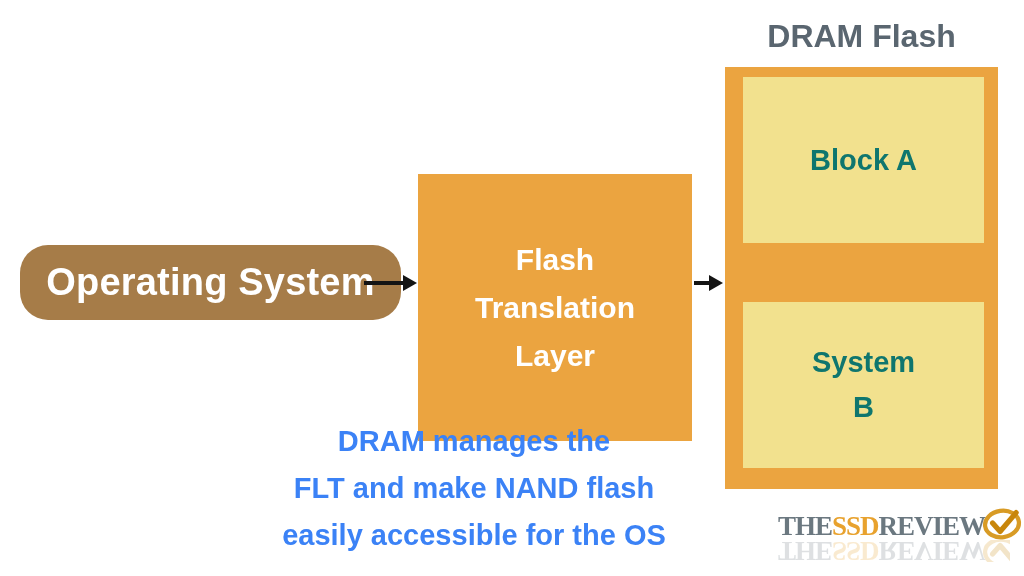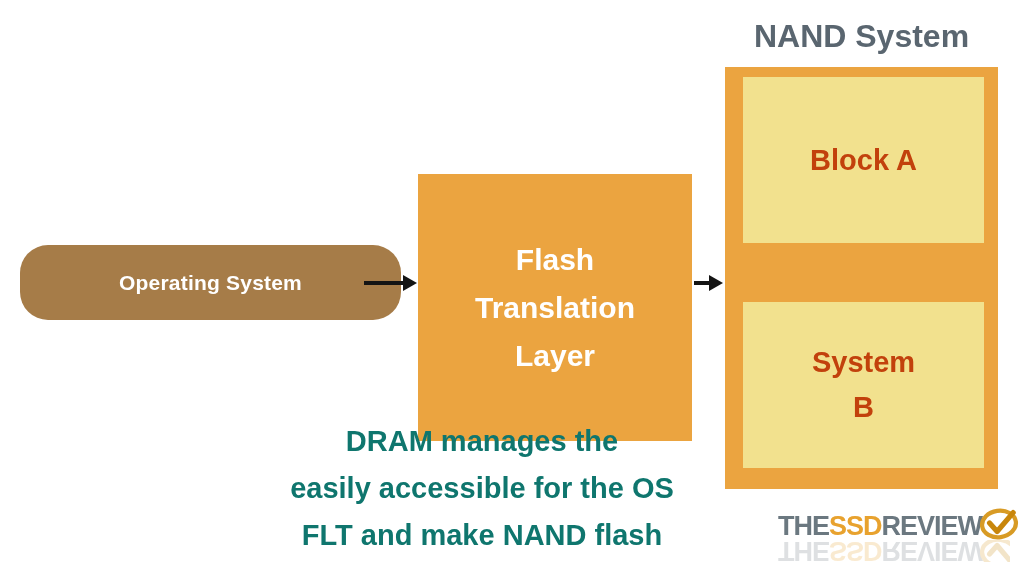--- a/index.html
+++ b/index.html
@@ -16,21 +16,21 @@
   
   .os-box {
     position: absolute;
     left: 20px; top: 245px;
     width: 381px; height: 75px;
     background: #A67C48;
     border-radius: 28px;
     display: flex; align-items: center; justify-content: center;
     color: #ffffff;
     font-weight: bold;
-    font-size: 21px;
+    font-size: 38px;
     letter-spacing: 0.2px;
   }
 
   
   .ftl-box {
     position: absolute;
     left: 418px; top: 174px;
     width: 274px; height: 267px;
     background: #EBA440;
     display: flex; align-items: center; justify-content: center;
@@ -59,21 +59,21 @@
     left: 725px; top: 67px;
     width: 273px; height: 422px;
     background: #EBA440;
   }
   .nand-block {
     position: absolute;
     left: 18px;
     width: 241px; height: 166px;
     background: #F2E18E;
     display: flex; align-items: center; justify-content: center;
-    color: #c2410c;
+    color: #0f766e;
     font-weight: bold;
     font-size: 29px;
     line-height: 45px;
     text-align: center;
   }
   .nand-block .block-label { width: 110px; }
   .nand-block.block-a { top: 10px; }
   .nand-block.block-b { top: 235px; }
 
   
@@ -92,34 +92,35 @@
   .arrow-1 { left: 364px; top: 275px; width: 53px; }
   .arrow-1 .arrow-line { width: 40px; }
   .arrow-1 .arrow-head { left: 39px; }
   .arrow-2 { left: 694px; top: 275px; width: 29px; }
   .arrow-2 .arrow-line { width: 16px; }
   .arrow-2 .arrow-head { left: 15px; }
 
   
   .caption {
     position: absolute;
-    left: 148px; top: 418px;
+    left: 140px; top: 418px;
     width: 668px;
     text-align: center;
-    color: #0f766e;
+    color: #3b82f6;
     font-weight: bold;
     font-size: 29px;
     line-height: 47px;
   }
 
   
   .logo {
     position: absolute;
     left: 778px; top: 506px;
     width: 232px;
+    font-family: Liberation Serif, serif;
   }
   .logo-row {
     display: flex;
     align-items: center;
     font-weight: bold;
     font-size: 27px;
     letter-spacing: -1px;
     white-space: nowrap;
   }
   .logo-the, .logo-review { color: #6B7880; }
@@ -132,21 +133,21 @@
     height: 22px;
     overflow: hidden;
     filter: blur(0.5px);
   }
 </style>
 </head>
 <body>
 
 <div class="canvas">
 
-  <div class="nand-title">NAND System</div>
+  <div class="nand-title">DRAM Flash</div>
 
   <div class="os-box">
     <span>Operating System</span>
   </div>
 
   <div class="arrow arrow-1">
     <div class="arrow-line"></div>
     <div class="arrow-head"></div>
   </div>
 
@@ -163,22 +164,22 @@
     <div class="nand-block block-a">
       <span class="block-label">Block A</span>
     </div>
     <div class="nand-block block-b">
       <span class="block-label">System B</span>
     </div>
   </div>
 
   <div class="caption">
     <div>DRAM manages the</div>
+    <div>FLT and make NAND flash</div>
     <div>easily accessible for the OS</div>
-    <div>FLT and make NAND flash</div>
   </div>
 
   <div class="logo">
     <div class="logo-row">
       <span class="logo-the">THE</span>
         <span class="logo-ssd">SSD</span>
         <span class="logo-review">REVIEW</span>
       <span class="logo-check">
         <svg width="42" height="34" viewBox="0 0 44 36">
           <ellipse cx="22" cy="19" rx="18" ry="14" fill="none" stroke="#D89B25" stroke-width="4.5" transform="rotate(-8 22 19)"></ellipse>

